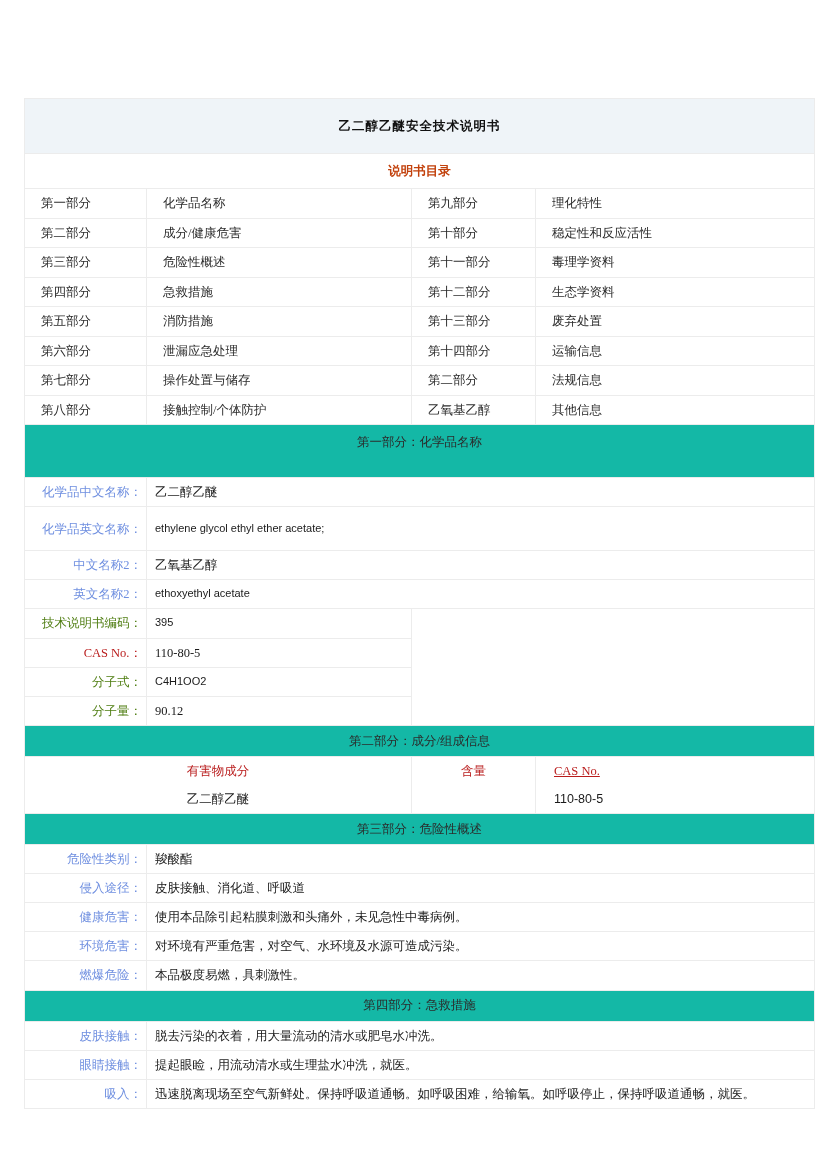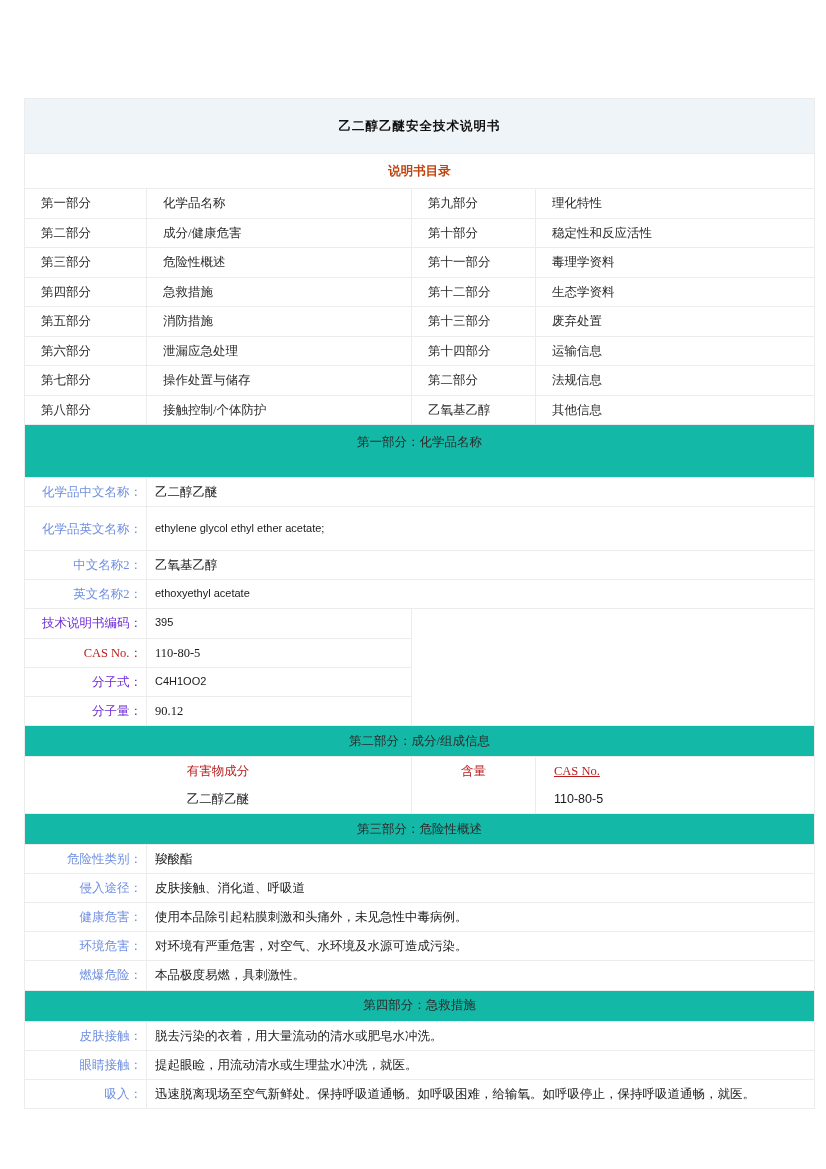--- a/index.html
+++ b/index.html
@@ -101,21 +101,21 @@
     vertical-align: middle;
     overflow: hidden;
     white-space: nowrap;
   }
   .val.sans {
     font-family: "Liberation Sans", "DejaVu Sans", sans-serif;
     font-size: 11px;
   }
   .blue  { color: #6f8fe0; }
   .blue2 { color: #b91c1c; }
-  .green { color: #6d28d9; }
+  .green { color: #4d7c0f; }
   .tall-row td { height: 33px; }
 
   
   .comp-head {
     text-align: center;
     font-size: 12.5px;
     padding: 4px 11px !important;
     height: 21px;
   }
   .comp-cell-name {

